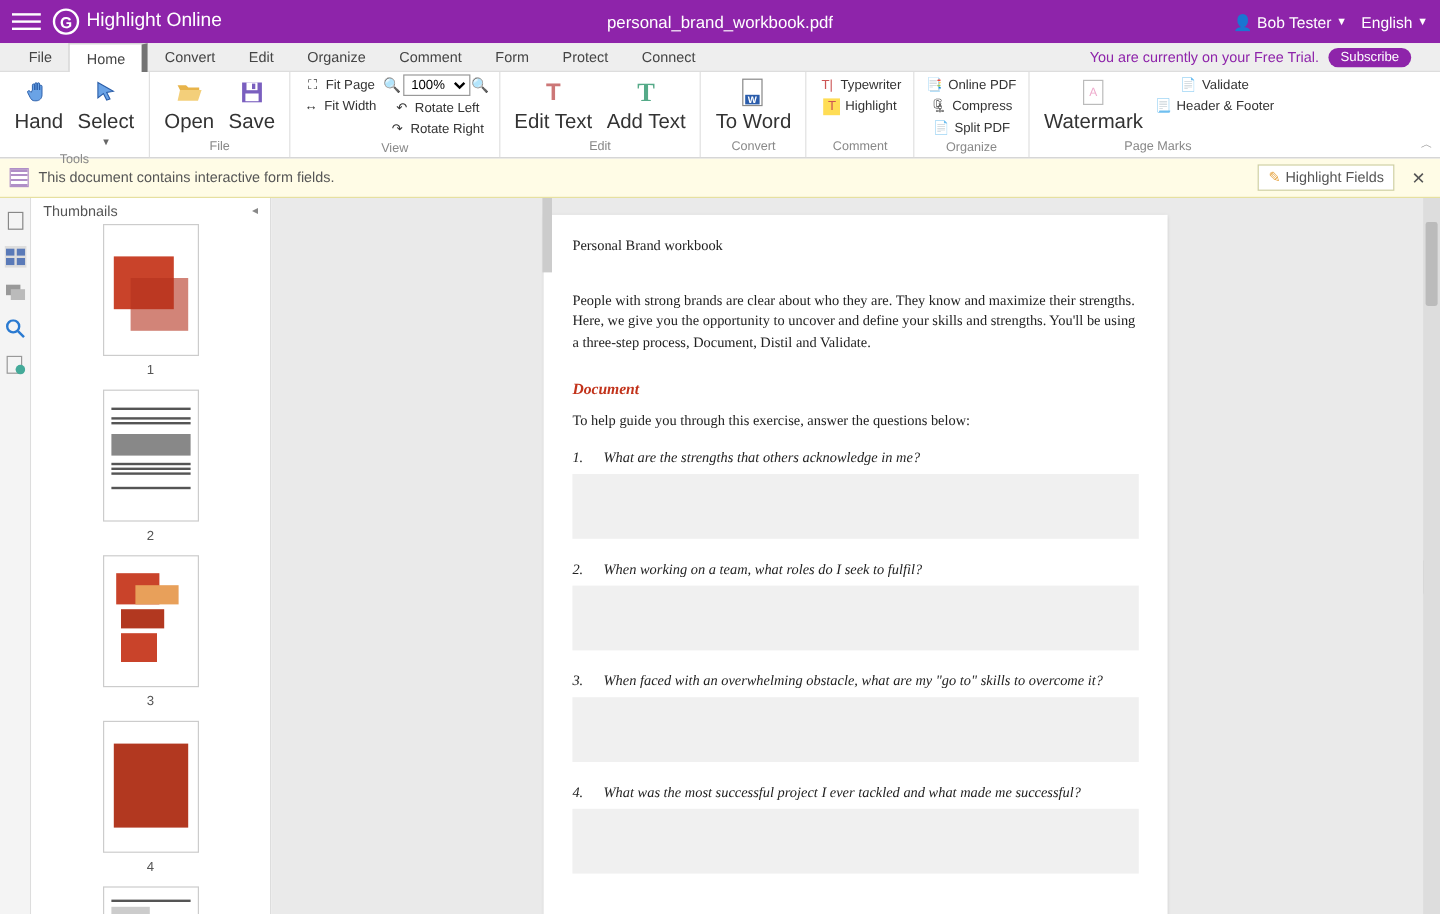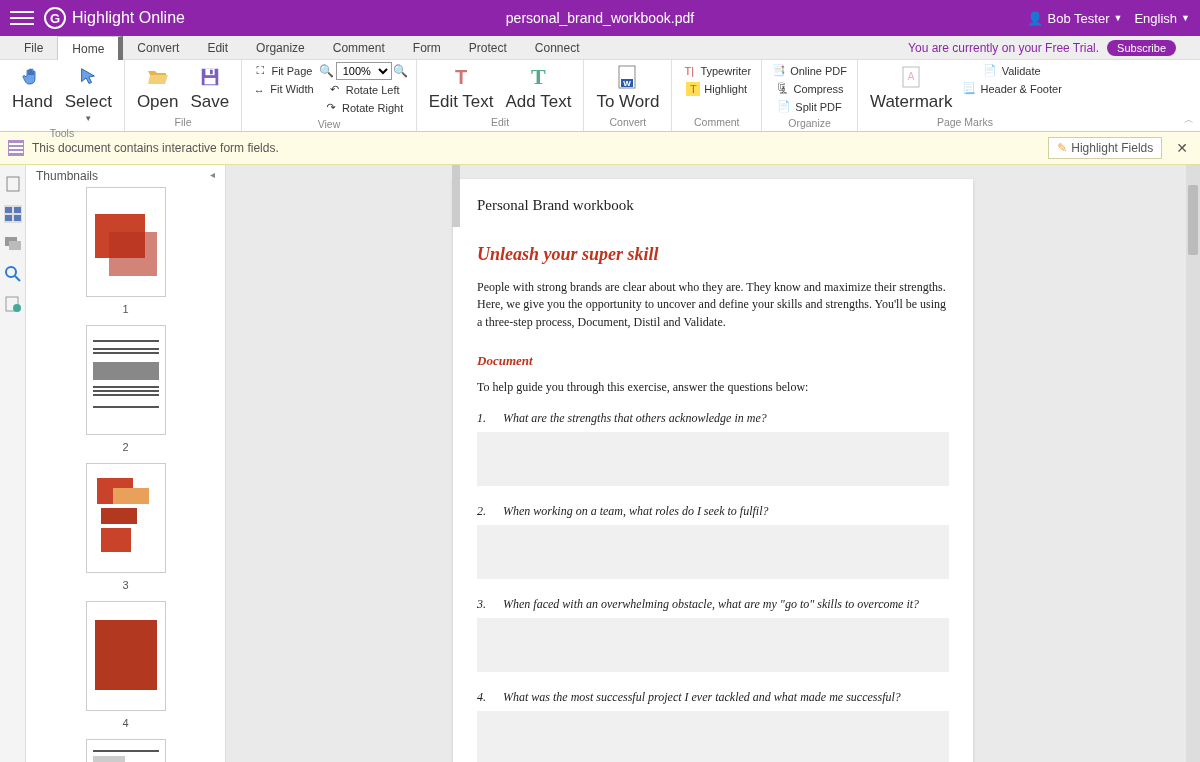--- a/index.html
+++ b/index.html
@@ -57,21 +57,21 @@
 .thumbs-list { flex: 1; overflow-y: auto; padding: 0 10px; }
 .thumb { border: 1px solid #ccc; width: 80px; height: 110px; margin: 0 auto 6px; background: #fff; position: relative; overflow: hidden; }
 .thumb-num { text-align: center; font-size: 11px; color: #555; margin-bottom: 10px; }
 
 
 .viewer { flex: 1; background: #eaeaea; position: relative; overflow: hidden; }
 .vscrollbar { position: absolute; right: 0; top: 0; width: 14px; height: 100%; background: #ddd; }
 .vscrollbar .thumb-bar { position: absolute; left: 2px; top: 20px; width: 10px; height: 70px; background: #bbb; border-radius: 2px; }
 .vscroll-mid { position: absolute; right: 0; top: 50%; width: 14px; height: 30px; background: #bbb; border-radius: 2px 0 0 2px; }
 .page { background: #fff; width: 520px; margin: 14px auto 0; padding: 18px 24px; min-height: 800px; box-shadow: 0 1px 3px rgba(0,0,0,0.15); font-family: Georgia, serif; }
-.page-runhead { font-size: 15px; color: #222; margin-bottom: 30px; }
+.page-runhead { font-size: 12px; color: #222; margin-bottom: 30px; }
 .page h2 { color: #c2331b; font-style: italic; font-size: 18px; font-weight: bold; margin-bottom: 14px; }
 .page p { font-size: 12px; color: #222; line-height: 1.45; margin-bottom: 22px; }
 .page h3 { color: #c2331b; font-style: italic; font-size: 13px; font-weight: bold; margin-bottom: 10px; }
 .page .lead { font-size: 12px; margin-bottom: 14px; }
 .q { font-size: 12px; font-style: italic; color: #222; display: flex; gap: 10px; margin-bottom: 6px; }
 .q-num { width: 16px; }
 .form-field { background: #f0f0f0; height: 54px; margin-bottom: 18px; }
 
 
 .th-block { position: absolute; }
@@ -389,21 +389,20 @@
           <div class="th-lines" style="top:16px;left:6px;right:40px;height:8px;background:#ccc"></div>
       </div>
     </div>
   </div>
 
   <div class="viewer">
     <div id="left-scrollhint"></div>
     <div class="vscroll-mid"></div>
     <div class="page">
       <div class="page-runhead">Personal Brand workbook</div>
-      <h2>Unleash your super skill</h2>
       <p>People with strong brands are clear about who they are. They know and maximize their strengths. Here, we give you the opportunity to uncover and define your skills and strengths. You'll be using a three-step process, Document, Distil and Validate.</p>
       <h3>Document</h3>
       <p class="lead">To help guide you through this exercise, answer the questions below:</p>
 
       <div class="q">
           <span class="q-num">1.</span>
           <span>What are the strengths that others acknowledge in me?</span>
         </div>
       <div class="form-field"></div>
 

